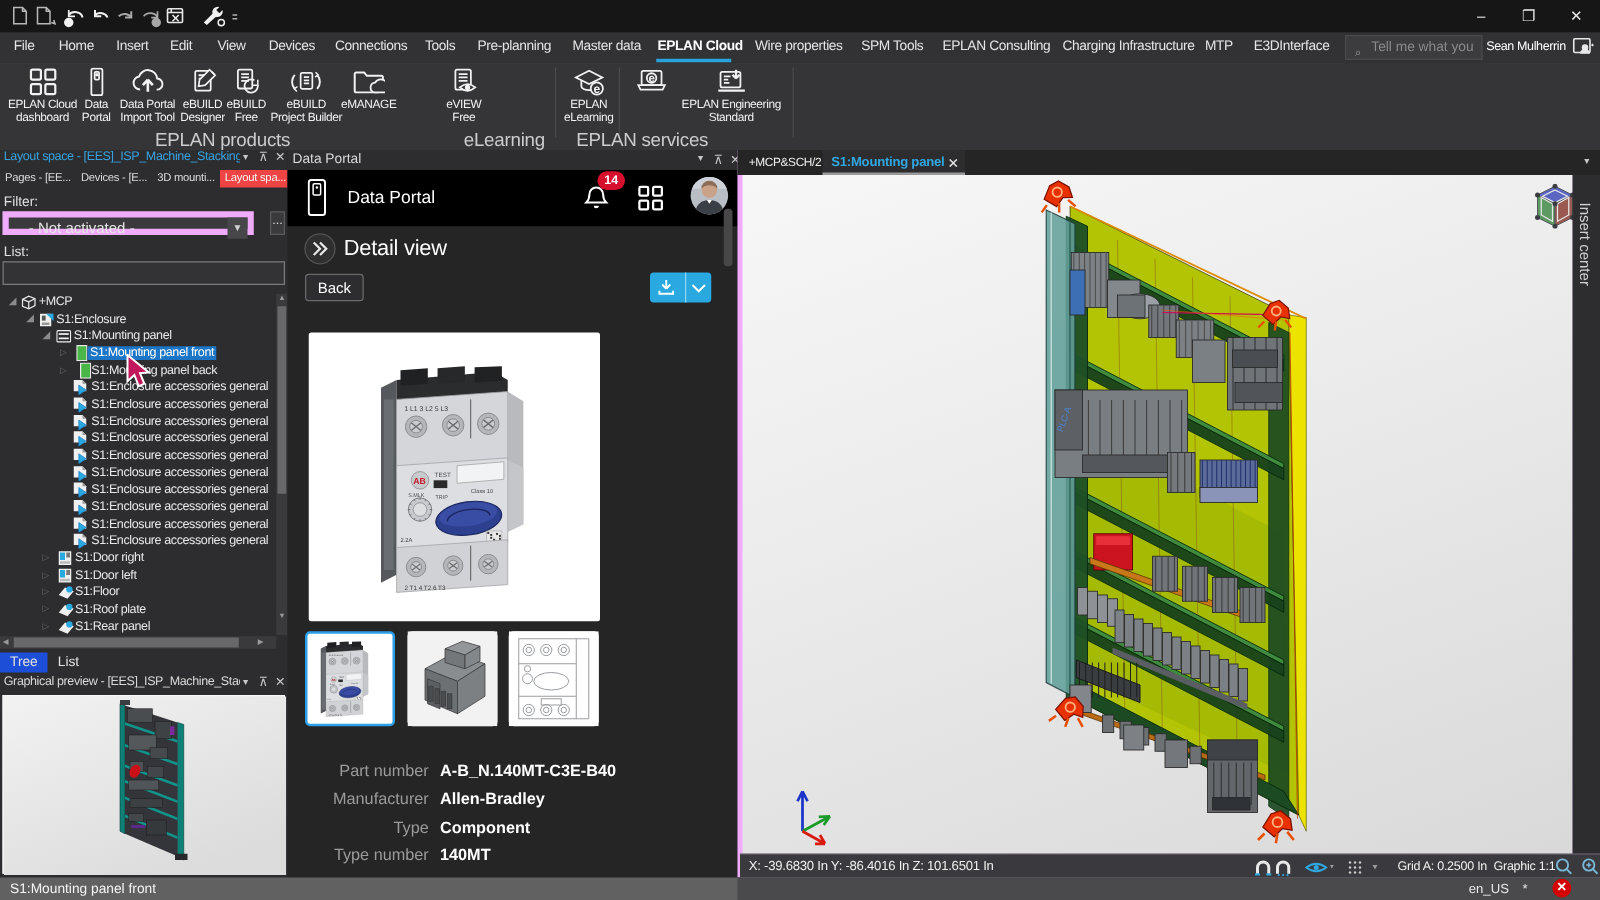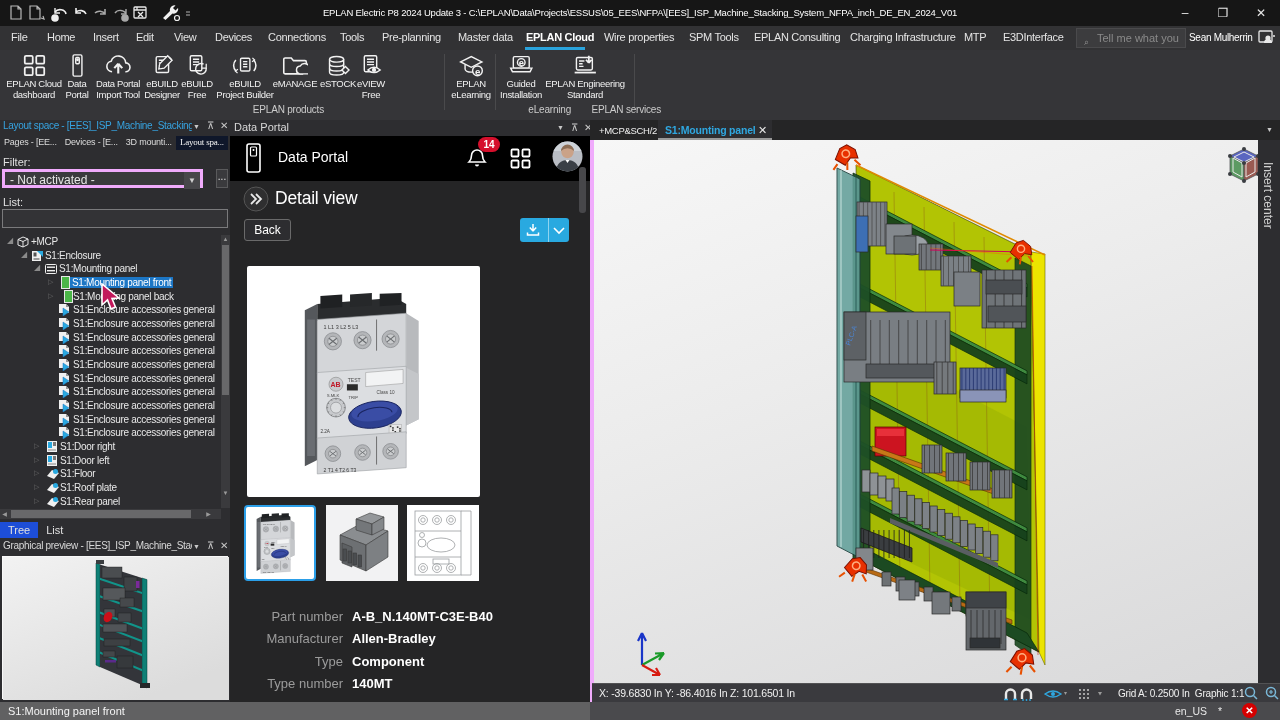--- a/index.html
+++ b/index.html
@@ -21,30 +21,30 @@
 #menuUnderline { position:absolute; top:21px; height:2.5px; background:#2aa3dc; }
 #searchbox { position:absolute; left:1076px; top:2px; width:110px; height:20px; background:#3c3c3e;
   border:1px solid #4a4a4c; color:#8a8a8a; font-size:11px; padding-left:20px; line-height:18px; }
 #username { letter-spacing:-0.3px; position:absolute; left:1189px; top:6px; color:#ffffff; font-size:10px; }
 
 #ribbon { position:absolute; left:0; top:50px; width:1280px; height:70px; background:#353538; }
 .rib-item { position:absolute; top:4px; text-align:center; color:#f2f2f2; font-size:9.5px; letter-spacing:-0.3px; }
 .rib-item .lbl { margin-top:1px; line-height:11px; white-space:pre-line; }
 .rib-item svg { display:block; margin:0 auto; height:23px; width:auto; }
 .rib-sep { position:absolute; top:4px; width:1px; height:56px; background:#4a4a4c; }
-.rib-grp { position:absolute; top:54px; width:200px; text-align:right; color:#cccccc; font-size:10px; letter-spacing:-0.2px; }
+.rib-grp { position:absolute; top:54px; width:200px; text-align:left; color:#cccccc; font-size:15px; letter-spacing:-0.2px; }
 
 #leftpanel { position:absolute; left:0; top:120px; width:230px; height:582px; background:#2d2d30; }
 .dockhead { position:relative; height:15px; color:#36a3e0; font-size:10px; letter-spacing:-0.3px; padding-left:3px; white-space:nowrap; overflow:hidden; }
 .dockhead .ic { position:absolute; top:0px; color:#c8c8c8; font-size:10px; }
 #lp-tabs { position:absolute; left:0; top:16px; width:230px; height:14px; display:flex; }
 #lp-tabs .t { color:#dcdcdc; font-size:9px; padding:1px 4px 0 4px; white-space:nowrap; letter-spacing:-0.2px; }
-#lp-tabs .t.on { background:#0f172a; color:#f5f5f5;font-family:Liberation Serif, serif; }
+#lp-tabs .t.on { background:#ef4444; color:#f5f5f5; }
 .lp-label { position:absolute; left:3px; color:#e0e0e0; font-size:11px; }
-#lp-dd { position:absolute; left:2px; top:49px; width:201px; height:19px; background:#3a3a3d; border:3px solid #f0abfc; color:#e6e6e6; font-size:12px; line-height:17px; padding-left:5px; }
+#lp-dd { position:absolute; left:2px; top:49px; width:201px; height:19px; background:#3a3a3d; border:5px solid #f0abfc; color:#e6e6e6; font-size:12px; line-height:17px; padding-left:16px; }
 #lp-dd .arr { position:absolute; right:0; top:0; width:16px; height:17px; background:#47474a; color:#d0d0d0; font-size:8px; text-align:center; line-height:17px; }
 #lp-more { position:absolute; left:216px; top:49px; width:12px; height:19px; background:#3a3a3d; border:1px solid #5a5a5c; color:#e0e0e0; font-size:10px; text-align:center; line-height:14px; }
 #lp-input { position:absolute; left:2px; top:89px; width:226px; height:19px; background:#333336; border:1px solid #7a7a7c; }
 #tree { position:absolute; left:0px; top:115px; width:221px; height:273px; background:#2d2d30; overflow:hidden; }
 .trow { position:absolute; height:14px; color:#e8e8e8; font-size:10px; white-space:nowrap; letter-spacing:-0.3px; }
 .trow .txt { position:absolute; top:1px; }
 .trow.sel .txt { background:#1c76c5; color:#fff; padding:0 2px; }
 .vsb { position:absolute; left:221px; top:115px; width:9px; height:273px; background:#3a3a3d; }
 .hsb { position:absolute; left:0; top:389px; width:221px; height:10px; background:#3a3a3d; }
 #treelist { position:absolute; left:0; top:400px; width:230px; height:19px; background:#2d2d30; }
@@ -104,21 +104,20 @@
             <path d="M126 7 h12 M129 4 v3"></path>
             <path d="M130 9 l5 5 M135 9 l-5 5"></path>
           </g>
         </svg>
       </div>
     <svg class="abs" style="left:160px;top:4px" width="30" height="18" viewBox="0 0 30 18">
         <path d="M3 14 L10 7 a4.5 4.5 0 0 1 5.5-5.5 l-2.5 2.5 2.5 2.5 2.5-2.5 a4.5 4.5 0 0 1 -5.5 5.5 L5.5 16 z" fill="#f0f0f0"></path>
         <circle cx="17" cy="14" r="2.5" fill="none" stroke="#f0f0f0" stroke-width="1.2"></circle>
         <path d="M26 8 h4 M26 11 h4" stroke="#b0b0b0" stroke-width="1.2"></path>
       </svg>
-    <div class="title">EPLAN Electric P8 2024 Update 3 - C:\EPLAN\Data\Projects\ESSUS\05_EES\NFPA\[EES]_ISP_Machine_Stacking_System_NFPA_inch_DE_EN_2024_V01</div>
     <div class="winbtns">
         <div class="winbtn">–</div>
         <div class="winbtn">❐</div>
         <div class="winbtn">✕</div>
       </div>
   </div>
   <div id="menubar">
     <div class="mi" style="left:11px">File</div>
     <div class="mi" style="left:47px">Home</div>
     <div class="mi" style="left:93px">Insert</div>
@@ -217,32 +216,20 @@
       </div>
     <div class="rib-item" style="left:195px;width:200px">
         <svg width="30" height="26" viewBox="0 0 30 26">
           <g fill="none" stroke="#f2f2f2" stroke-width="1.8">
             <path d="M2 6 V21 a1.5 1.5 0 0 0 1.5 1.5 H24 M2 6 a1.5 1.5 0 0 1 1.5-1.5 h7 l2.5 3 H26 a1.5 1.5 0 0 1 1.5 1.5 v5"></path>
             <path d="M20 22.5 a4.5 4.5 0 0 1 0.5-8.9 a6 6 0 0 1 11 2.5 a3.7 3.7 0 0 1 -2 6.4 z" fill="#353538" stroke-width="1.6"></path>
           </g>
         </svg>
         <div class="lbl">eMANAGE</div>
       </div>
-    <div class="rib-item" style="left:238px;width:200px">
-        <svg width="28" height="26" viewBox="0 0 28 26">
-          <g fill="none" stroke="#f2f2f2" stroke-width="1.6">
-            <ellipse cx="12" cy="6" rx="8" ry="3.2"></ellipse>
-            <path d="M4 6 v5 c0 1.8 3.6 3.2 8 3.2 s8-1.4 8-3.2 V6"></path>
-            <path d="M4 11 v5 c0 1.8 3.6 3.2 8 3.2 s8-1.4 8-3.2 V11"></path>
-            <path d="M4 16 v4.5 c0 1.8 3.6 3.2 8 3.2 s8-1.4 8-3.2 V16"></path>
-            <path d="M22 14 l4 4 -4 4 -4-4 z" fill="#353538"></path>
-          </g>
-        </svg>
-        <div class="lbl">eSTOCK</div>
-      </div>
     <div class="rib-item" style="left:271px;width:200px">
         <svg width="28" height="26" viewBox="0 0 28 26">
           <g fill="none" stroke="#f2f2f2" stroke-width="1.6">
             <rect x="6" y="2" width="14" height="18" rx="1.5"></rect>
             <path d="M9 6h8M9 9h8M9 12h8"></path>
             <path d="M10 18 q7-6 14 0 q-7 6 -14 0 z" fill="#353538"></path>
             <circle cx="17" cy="18" r="1.6" fill="#f2f2f2"></circle>
           </g>
         </svg>
         <div class="lbl">eVIEW
@@ -264,22 +251,20 @@
     <div class="rib-sep" style="left:495px"></div>
     <div class="rib-item" style="left:421px;width:200px">
         <svg width="30" height="26" viewBox="0 0 30 26">
           <g fill="none" stroke="#f2f2f2" stroke-width="1.6">
             <rect x="6" y="3" width="18" height="13" rx="1.5"></rect>
             <path d="M3 16 h24 l-2 4 H5 z" fill="#353538"></path>
             <circle cx="15" cy="9.5" r="4.3"></circle>
             <text x="15" y="13.4" font-size="10.5" fill="#f2f2f2" text-anchor="middle" font-family="Liberation Sans" font-weight="bold" stroke="none">e</text>
           </g>
         </svg>
-        <div class="lbl">Guided
-Installation</div>
       </div>
     <div class="rib-item" style="left:485px;width:200px">
         <svg width="30" height="26" viewBox="0 0 30 26">
           <g fill="none" stroke="#f2f2f2" stroke-width="1.6">
             <rect x="5" y="4" width="18" height="14" rx="1.5"></rect>
             <path d="M3 21 h24" stroke-width="2"></path>
             <path d="M8 8 h6 M8 11 h4 M8 14 h5"></path>
             <path d="M19 2 v8 M19 10 l-3.2-3.5 M19 10 l3.2-3.5" stroke-width="2"></path>
           </g>
         </svg>

